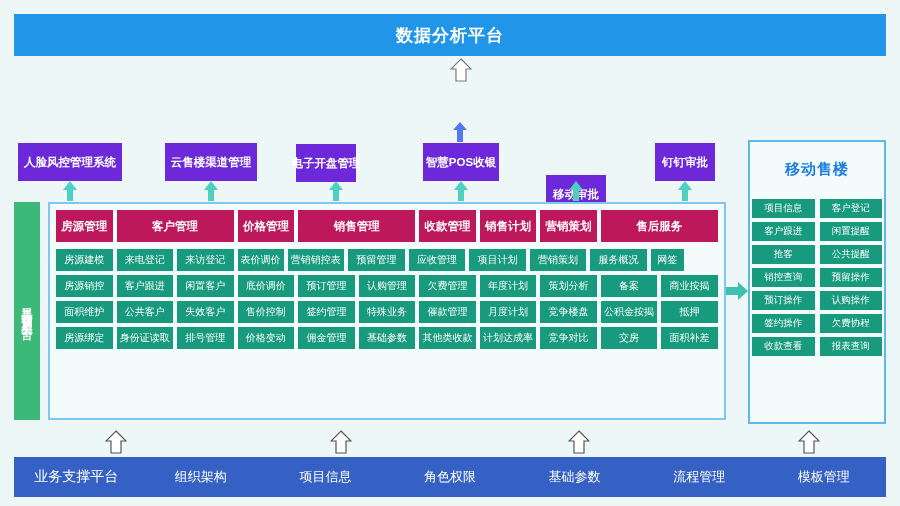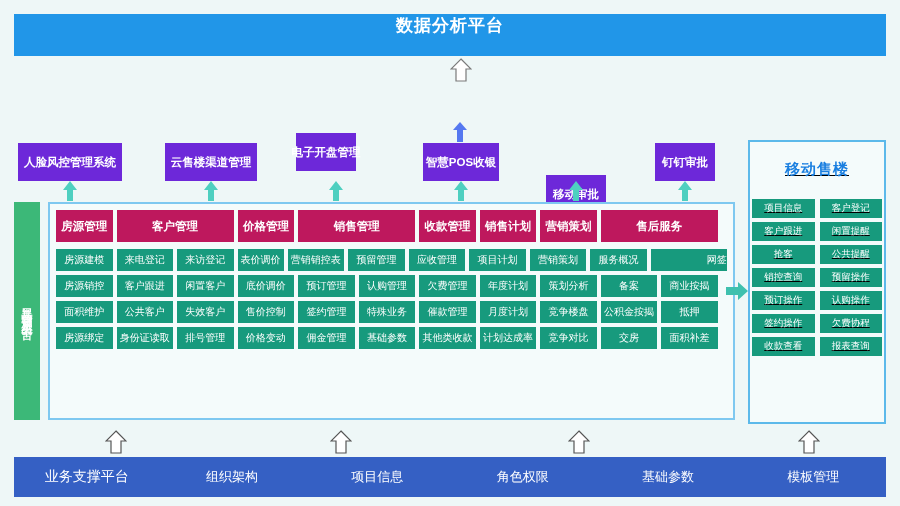--- a/index.html
+++ b/index.html
@@ -11,21 +11,21 @@
   }
   #root {
     position: relative;
     width: 900px; height: 506px;
     background: #eef7f7;
   }
 
   
   .top-bar {
     position: absolute; left: 14px; width: 872px;
-    display: flex; align-items: flex-start; justify-content: center;
+    display: flex; align-items: center; justify-content: center;
     color: #ffffff; font-weight: bold; letter-spacing: 1px;
   }
   .bar-analytics {
     top: 14px; height: 42px;
     background: #2196e8;
     font-size: 17px;
   }
   .bar-finance {
     top: 83px; height: 38px;
     background: #6289fc;
@@ -111,21 +111,20 @@
   }
 
   
   .mobile-panel {
     position: absolute;
     left: 748px; top: 140px;
     width: 138px; height: 284px;
     border: 2px solid #5cb9ea;
     background: #f4fbfb;
     padding: 8px 2px;
-    text-decoration: underline;
   }
   .mobile-title {
     color: #1a7fe0;
     font-size: 15px;
     font-weight: bold;
     text-align: center;
     letter-spacing: 1px;
     margin-top: 10px;
     margin-bottom: 20px;
   }
@@ -184,21 +183,21 @@
       </div>
       <svg class="arrow-solid-up" viewBox="0 0 16 20" style="left: 62px; top: 181px;">
         <polygon points="8,0 15,9 11,9 11,20 5,20 5,9 1,9" fill="#4ecfc0"></polygon>
       </svg>
       <div class="sys-box" style="left: 165px; width: 92px; top: 143px;">
         <span>云售楼渠道管理</span>
       </div>
       <svg class="arrow-solid-up" viewBox="0 0 16 20" style="left: 203px; top: 181px;">
         <polygon points="8,0 15,9 11,9 11,20 5,20 5,9 1,9" fill="#4ecfc0"></polygon>
       </svg>
-      <div class="sys-box" style="left: 296px; width: 60px; top: 133px;">
+      <div class="sys-box" style="left: 296px; width: 60px; top: 144px;">
         <span>电子开盘管理</span>
       </div>
       <svg class="arrow-solid-up" viewBox="0 0 16 20" style="left: 328px; top: 181px;">
         <polygon points="8,0 15,9 11,9 11,20 5,20 5,9 1,9" fill="#4ecfc0"></polygon>
       </svg>
       <div class="sys-box" style="left: 423px; width: 76px; top: 143px;">
         <span>智慧POS收银</span>
       </div>
       <svg class="arrow-solid-up" viewBox="0 0 16 20" style="left: 453px; top: 181px;">
         <polygon points="8,0 15,9 11,9 11,20 5,20 5,9 1,9" fill="#4ecfc0"></polygon>
@@ -271,21 +270,21 @@
             </div>
             <div class="sub-cell" style="width: 56.5455px;">
               <span>项目计划</span>
             </div>
             <div class="sub-cell" style="width: 56.5455px;">
               <span>营销策划</span>
             </div>
             <div class="sub-cell" style="width: 56.5455px;">
               <span>服务概况</span>
             </div>
-            <div class="sub-cell" style="width: 76px; justify-content: flex-end;">
+            <div class="sub-cell" style="width: 33px;">
               <span>网签</span>
             </div>
           </div>
           <div class="sub-row">
             <div class="sub-cell" style="width: 56.5455px;">
               <span>房源销控</span>
             </div>
             <div class="sub-cell" style="width: 56.5455px;">
               <span>客户跟进</span>
             </div>
@@ -457,16 +456,17 @@
         <polygon points="11,1 21,11 16,11 16,23 6,23 6,11 1,11" fill="#ffffff" stroke="#555555" stroke-width="1.2"></polygon>
       </svg>
     </div>
 
   <div class="bottom-bar" id="bottom-bar">
       <div class="bottom-item primary">业务支撑平台</div>
       <div class="bottom-item">组织架构</div>
       <div class="bottom-item">项目信息</div>
       <div class="bottom-item">角色权限</div>
       <div class="bottom-item">基础参数</div>
+      <div class="bottom-item">流程管理</div>
       <div class="bottom-item">模板管理</div>
     </div>
 
 </div>
 
 </body></html>

